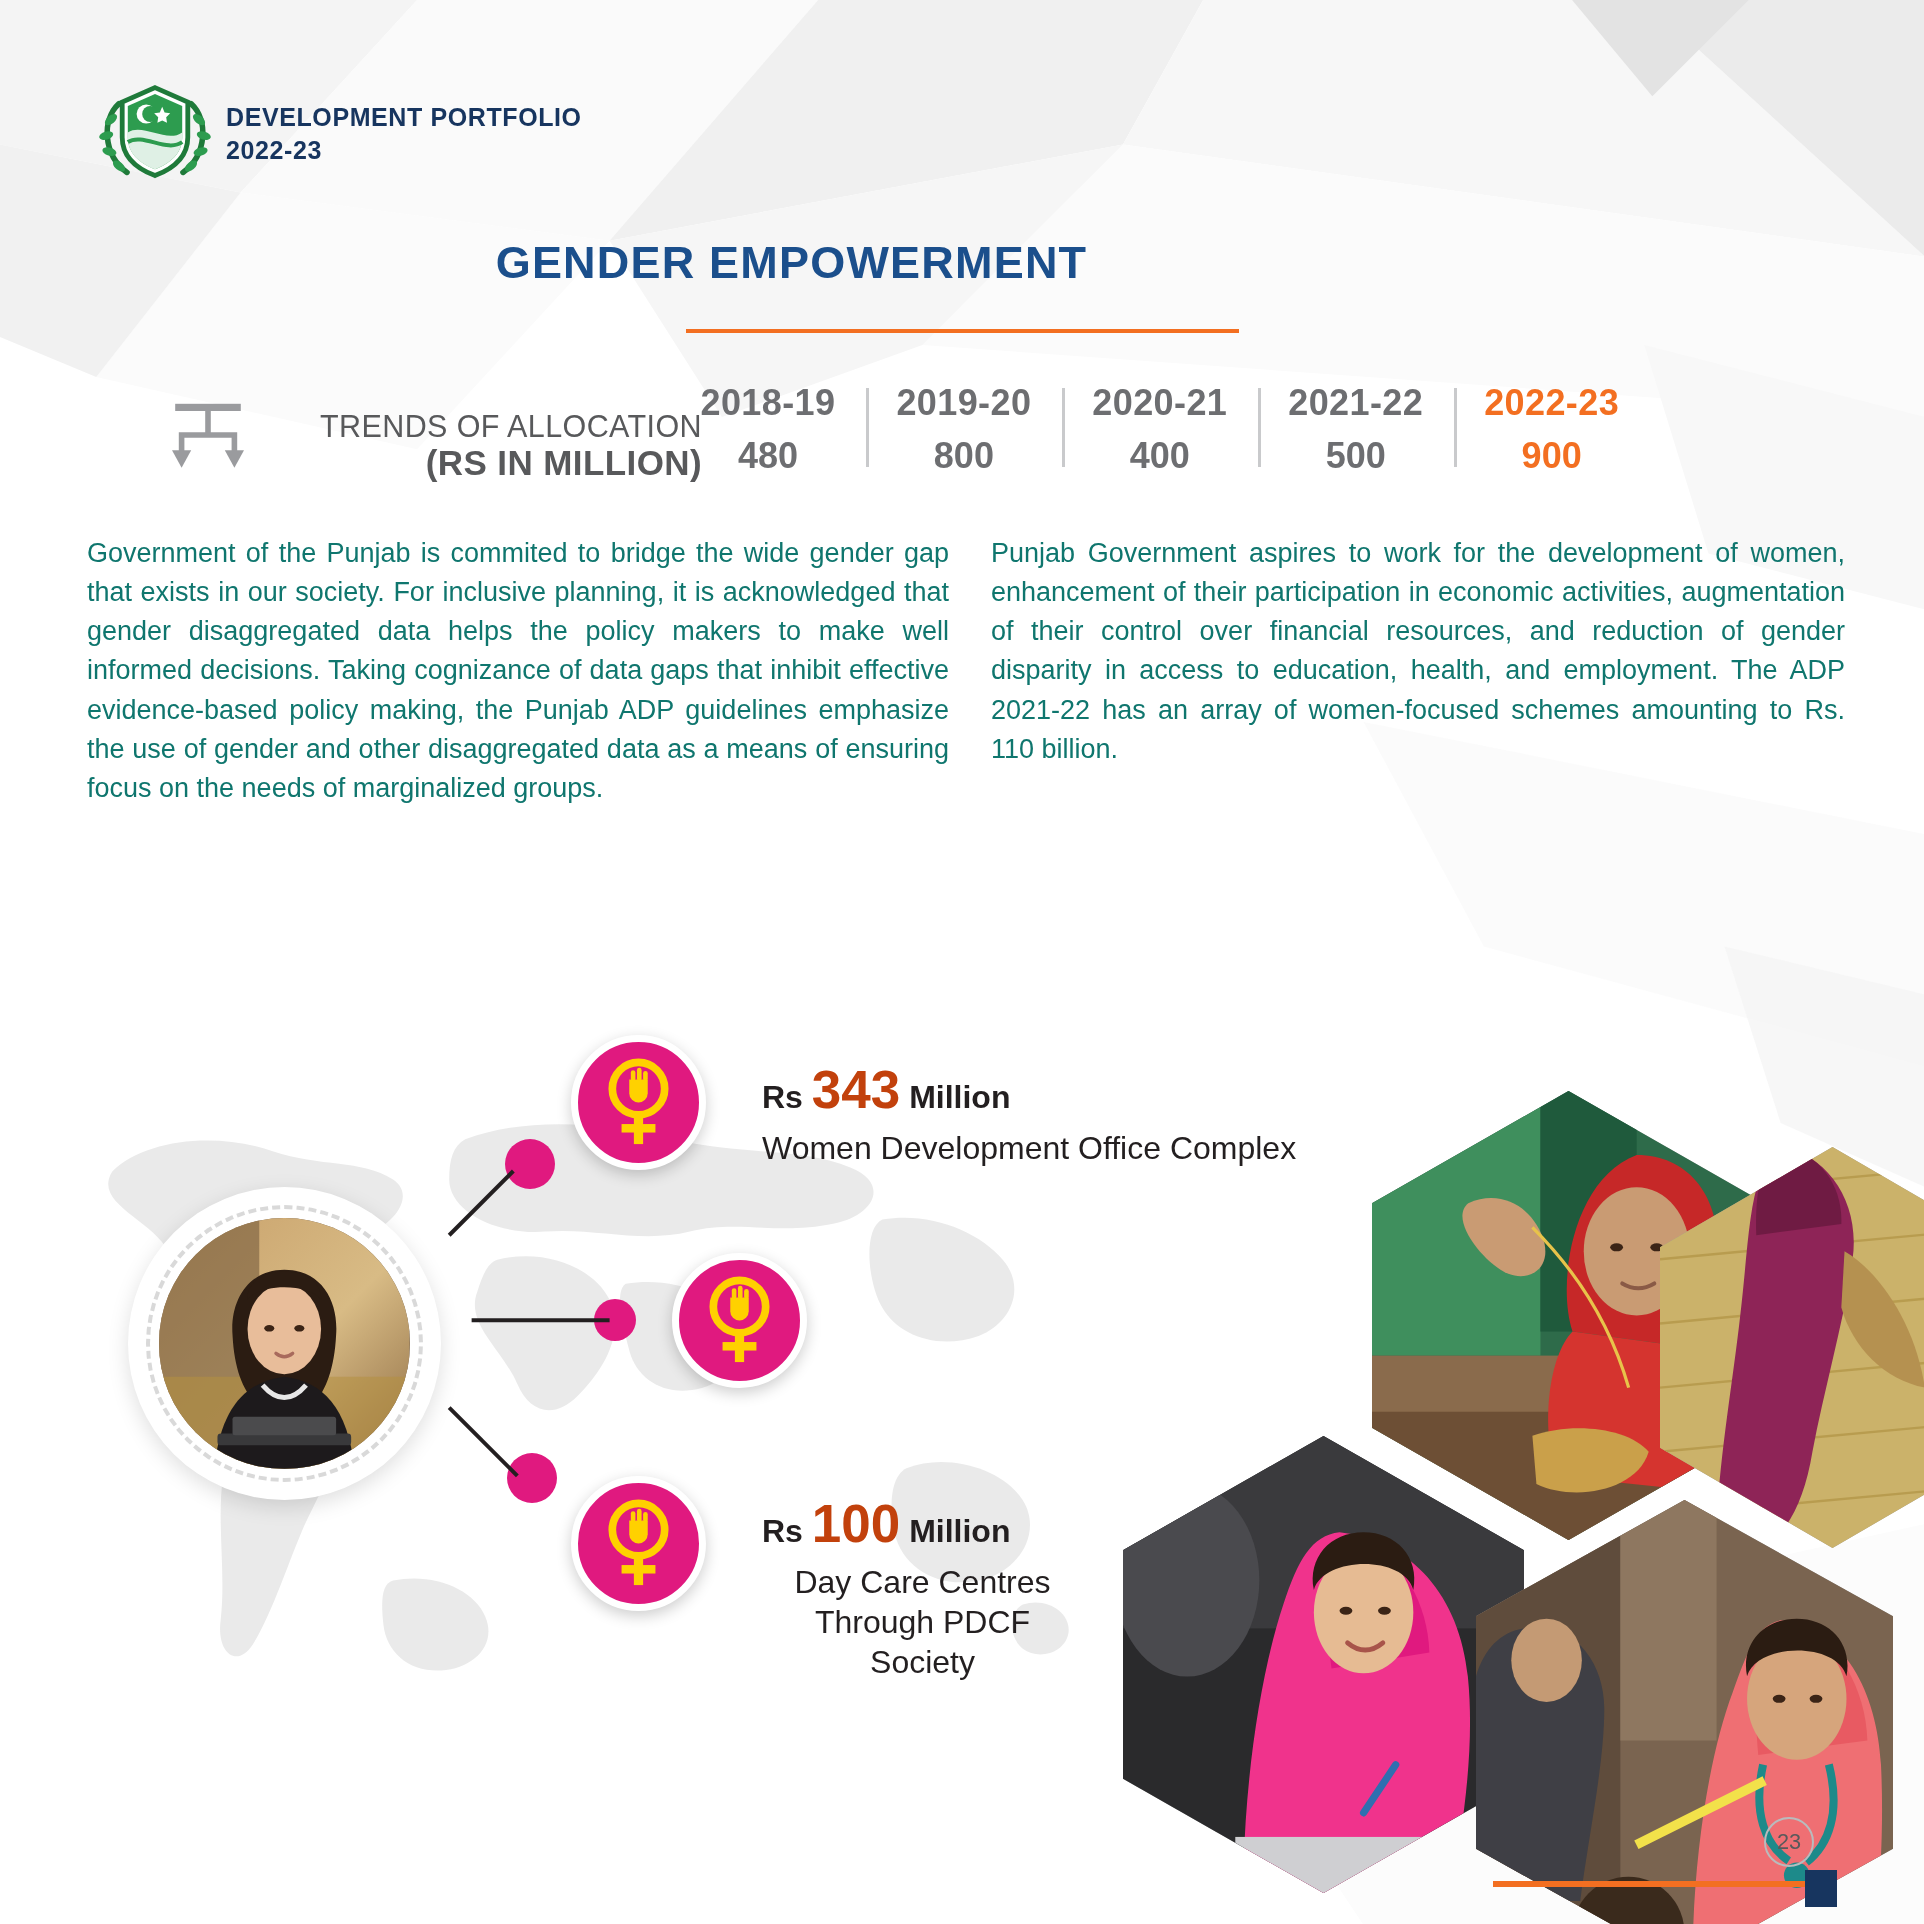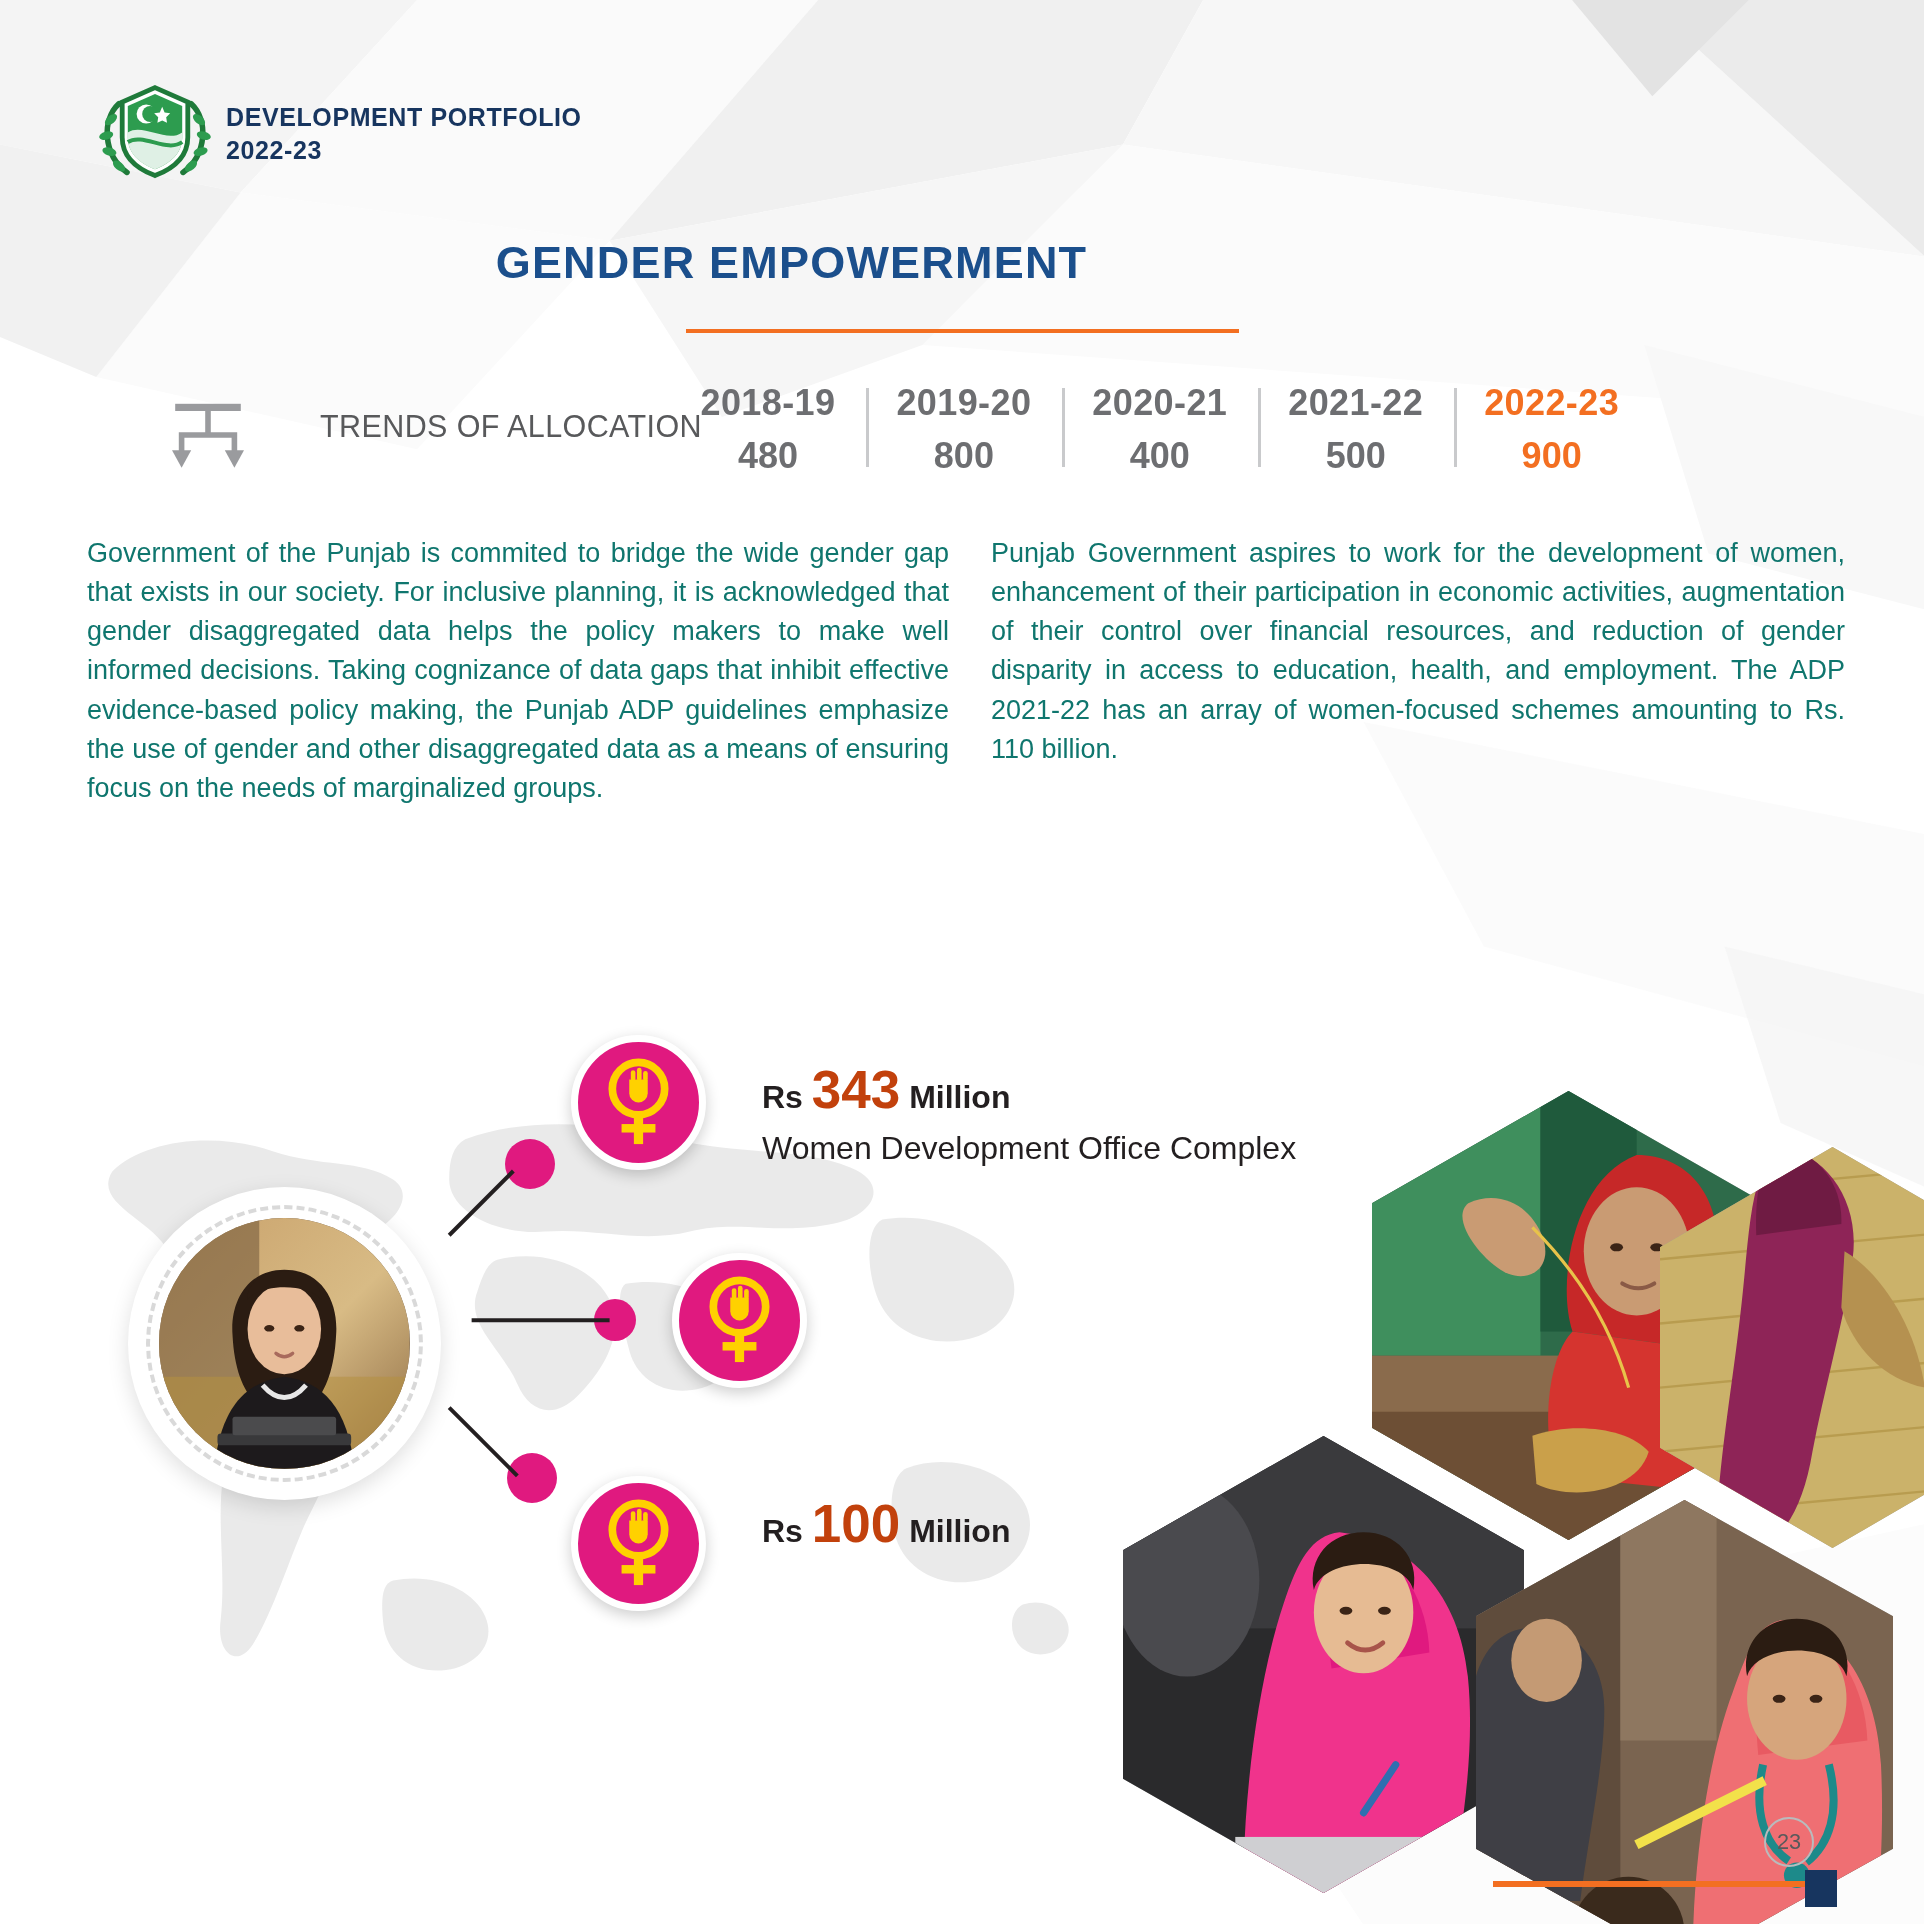--- a/index.html
+++ b/index.html
@@ -265,20 +265,21 @@
         <path d="M55 25 L55 55" stroke="#9a9b9e" stroke-width="7"></path>
         <path d="M55 55 L22 55 L22 80" stroke="#9a9b9e" stroke-width="7" fill="none"></path>
         <path d="M55 55 L88 55 L88 80" stroke="#9a9b9e" stroke-width="7" fill="none"></path>
         <path d="M10 74 L22 96 L34 74 Z" fill="#9a9b9e"></path>
         <path d="M76 74 L88 96 L100 74 Z" fill="#9a9b9e"></path>
       </svg>
     </div>
 
     <div class="trends-label">
       <div class="l1">TRENDS OF ALLOCATION</div>
+      <div class="l2">(RS IN MILLION)</div>
     </div>
 
     <div class="year-list">
       <div class="year-col">
         <div class="yr">2018-19</div>
         <div class="val">480</div>
       </div>
       <div class="year-col">
         <div class="yr">2019-20</div>
         <div class="val">800</div>
@@ -403,20 +404,21 @@
       <rect x="48" y="15" width="6" height="17" rx="3" fill="#ffd100"></rect>
       <rect x="56" y="19" width="6" height="13" rx="3" fill="#ffd100"></rect>
     </svg>
   </div>
   <div class="node-label" style="left:762px; top:1493px; width:345px; text-align:center;">
     <div class="amt" style="text-align:left;">
       <span>Rs</span>
       <span class="num">100</span>
       <span>Million</span>
     </div>
+    <div class="desc" style="text-align:center; width:321px;">Day Care Centres Through PDCF Society</div>
   </div>
 
   <div class="hexes">
 
     <div class="hex" style="left:249px; top:40px; width:393px; height:449px;">
       <svg class="ph" viewBox="0 0 490 560" preserveAspectRatio="xMidYMid slice">
         <rect width="490" height="560" fill="#2e6b4a"></rect>
         <rect x="0" y="0" width="210" height="330" fill="#3f8f5d"></rect>
         <rect x="210" y="0" width="120" height="300" fill="#1f5a3c"></rect>
         <rect x="0" y="330" width="490" height="230" fill="#8a6b4c"></rect>

